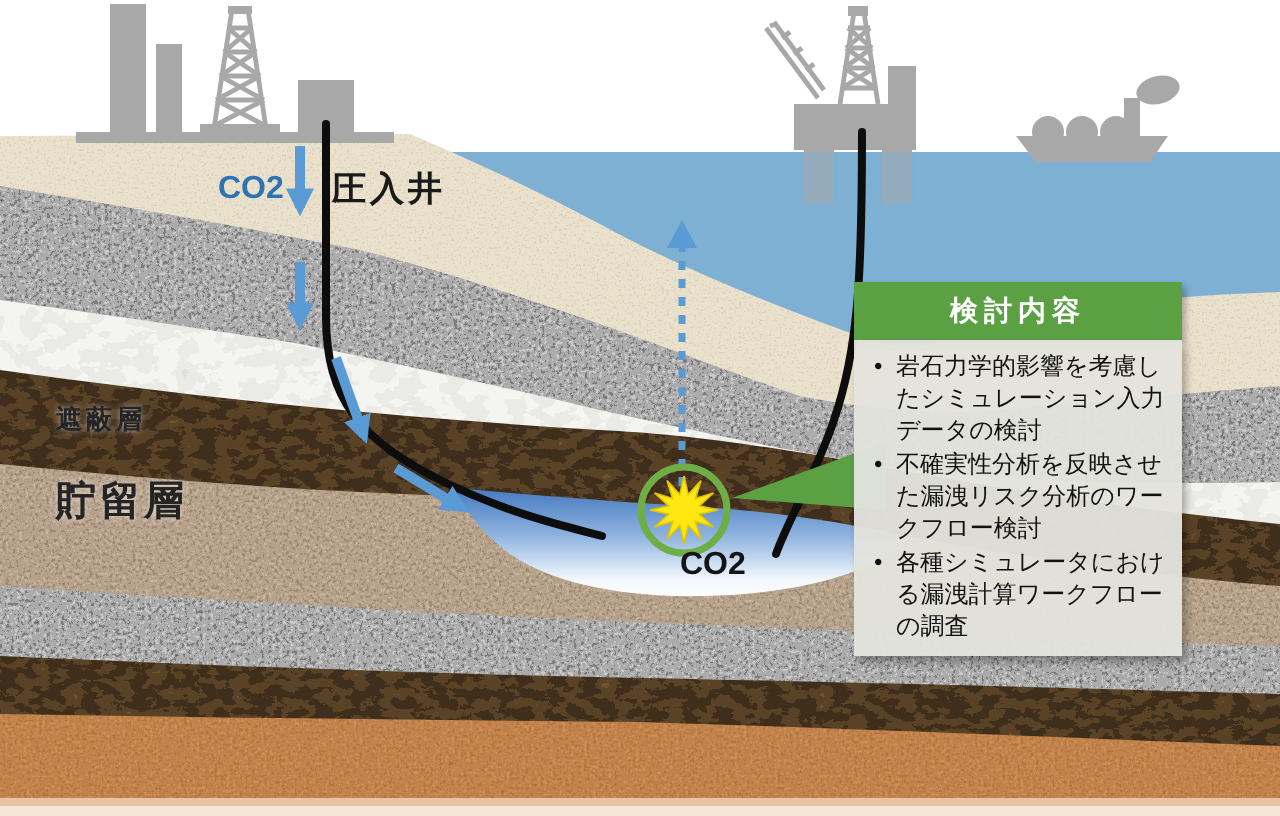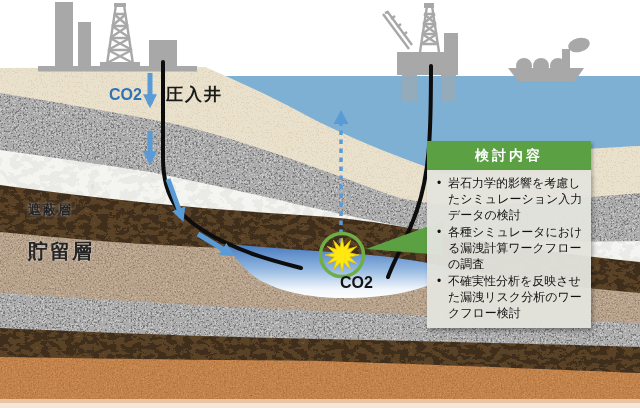--- a/index.html
+++ b/index.html
@@ -232,19 +232,19 @@
 <div class="lbl lbl-well">圧入井</div>
 <div class="lbl lbl-seal">遮蔽層</div>
 <div class="lbl lbl-storage">貯留層</div>
 <div class="lbl lbl-co2-plume">CO2</div>
 
 <div class="panel">
   <div class="panel-header">検討内容</div>
   <div class="panel-body">
     <ul>
       <li>岩石力学的影響を考慮したシミュレーション入力データの検討</li>
+      <li>不確実性分析を反映させた漏洩リスク分析のワークフロー検討</li>
       <li>各種シミュレータにおける漏洩計算ワークフローの調査</li>
-      <li>不確実性分析を反映させた漏洩リスク分析のワークフロー検討</li>
     </ul>
   </div>
 </div>
 
 </div>
 
 </body></html>

